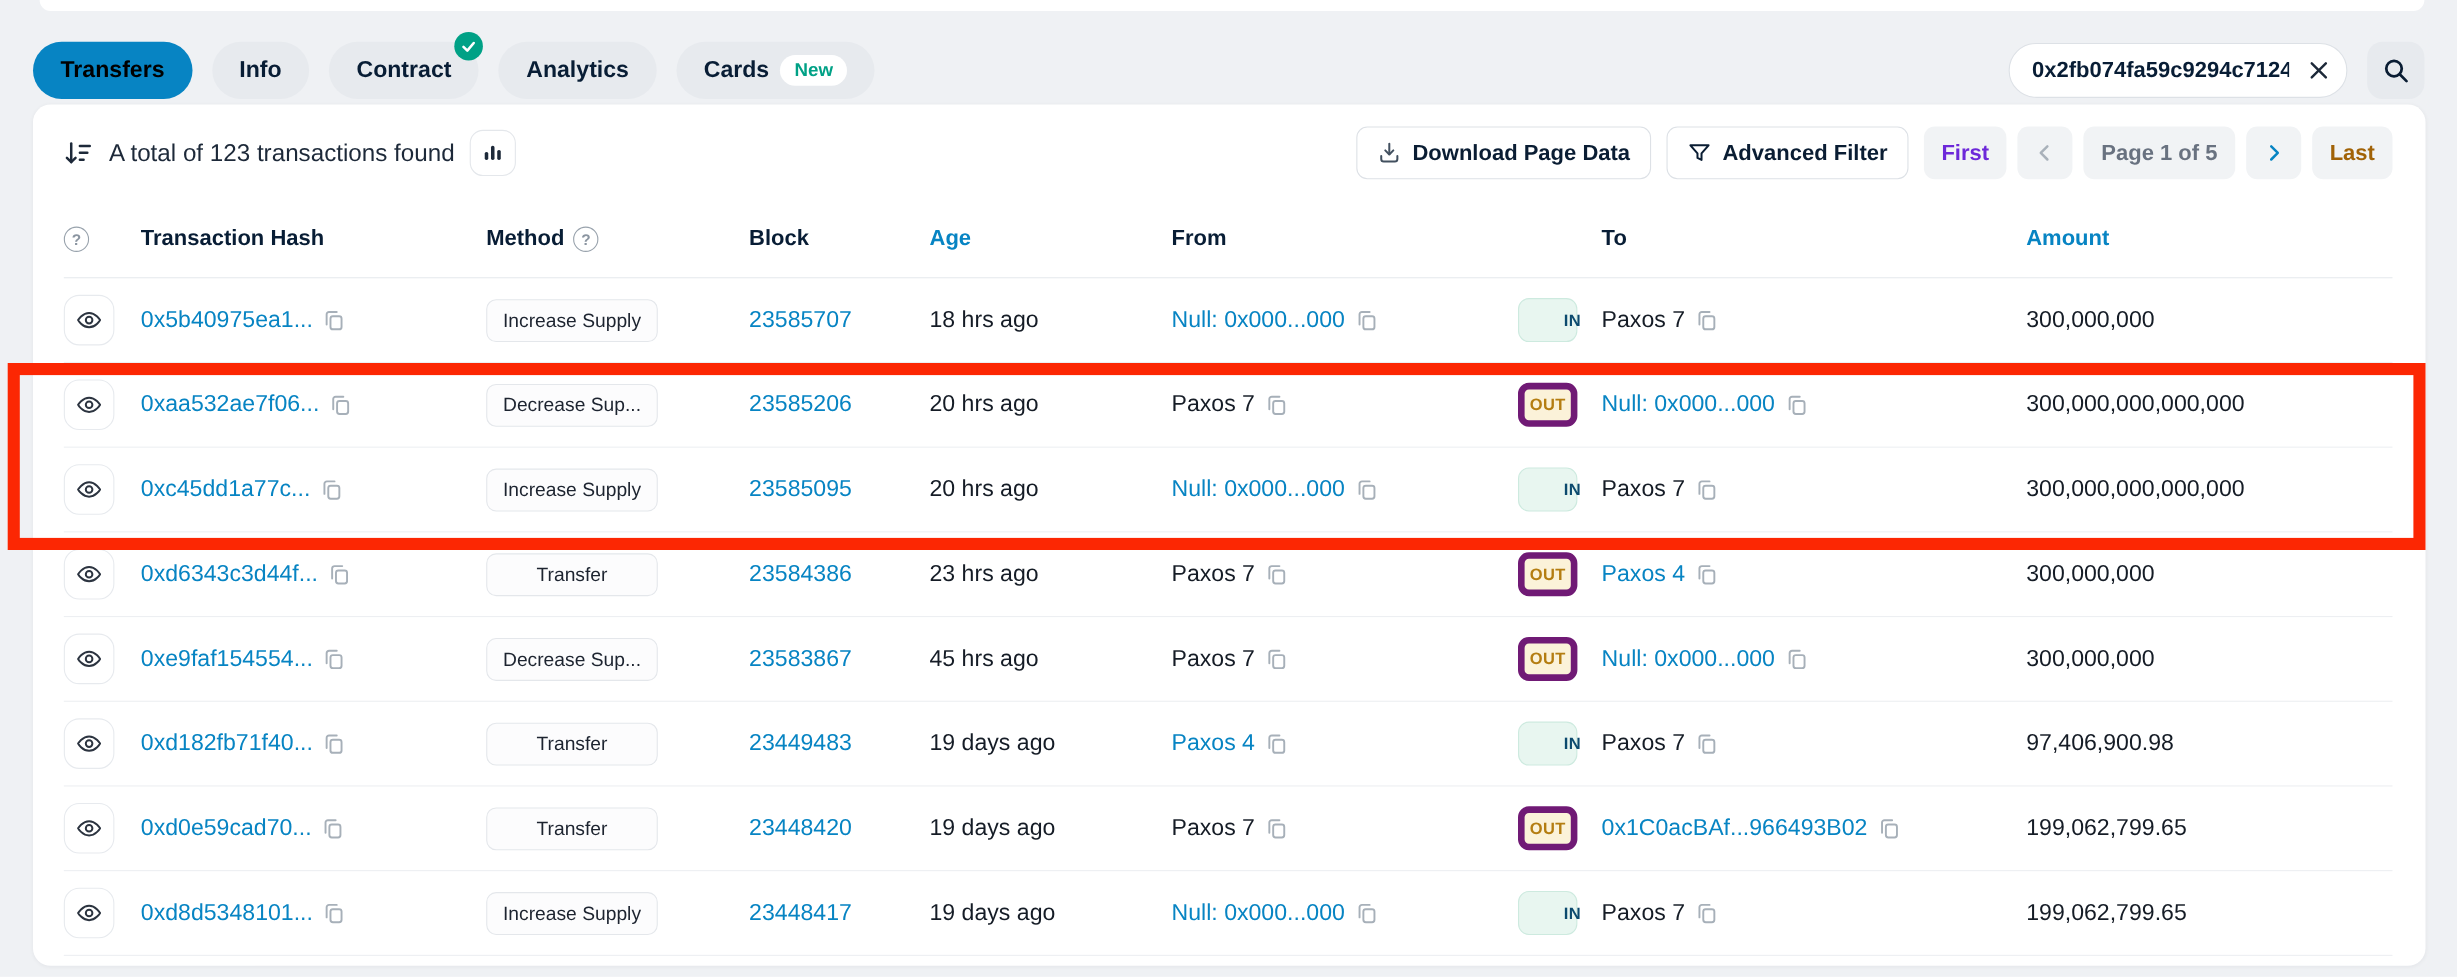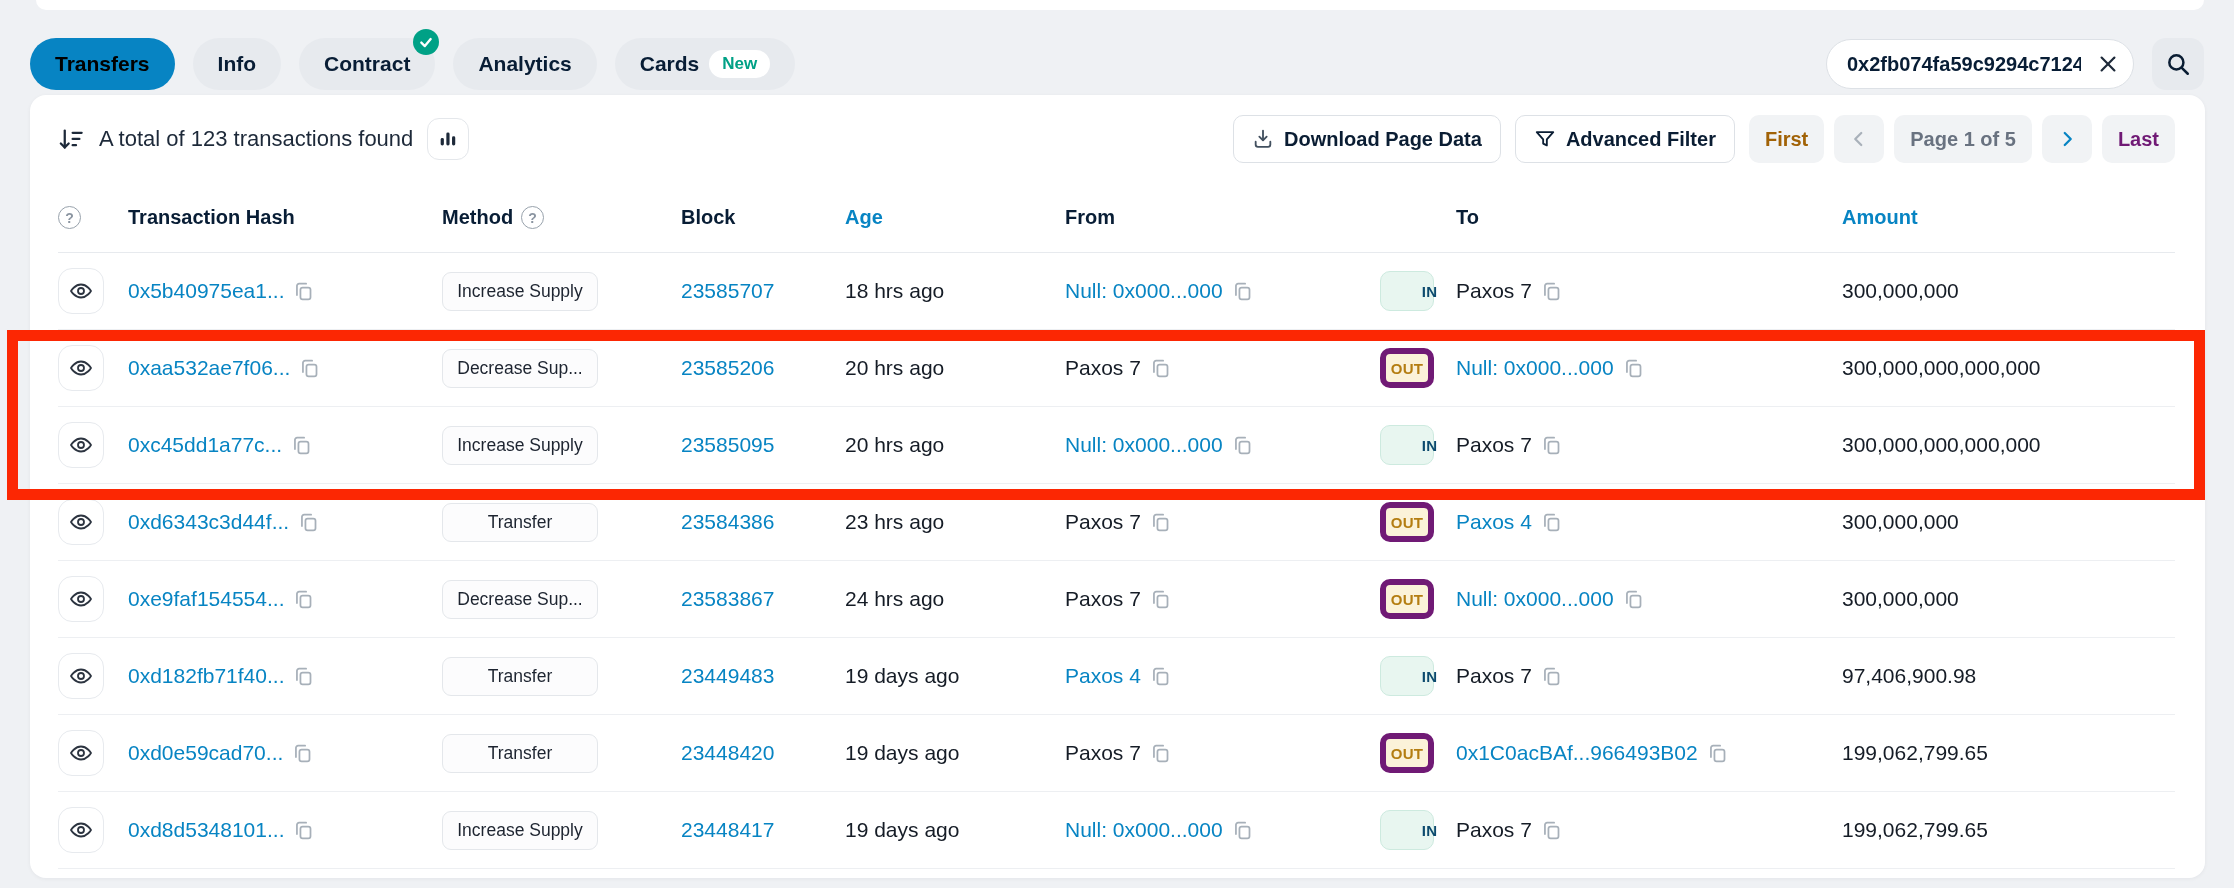--- a/index.html
+++ b/index.html
@@ -50,23 +50,23 @@
   .ch-right { display:flex; align-items:center; gap:14px; }
   .wbtn {
     height:48px; padding:8px 18px; border:1px solid #dde1e6; border-radius:10px; background:#fff;
     font-family:inherit; font-size:20px; font-weight:600; color:#0a1d33; display:flex; align-items:center; gap:10px; cursor:pointer;
   }
   .pager { display:flex; align-items:center; gap:10px; }
   .pbtn {
     height:48px; padding:0 16px; border:none; border-radius:10px; background:#f1f3f5;
     font-family:inherit; font-size:20px; font-weight:600; display:flex; align-items:center; justify-content:center; cursor:pointer;
   }
-  .pbtn.disabled { color:#a16207; cursor:default; }
+  .pbtn.disabled { color:#6d28d9; cursor:default; }
   .pbtn.info { color:#697280; cursor:default; }
-  .pbtn.link { color:#701a75; }
+  .pbtn.link { color:#a16207; }
 
   
   .grid-row {
     display:grid;
     grid-template-columns: 70px 314px 239px 164px 220px 315px 76px 386px 1fr;
     align-items:center;
   }
   .thead { height:70px; border-bottom:1px solid #e7eaee; font-size:20px; font-weight:700; color:#081d35; }
   .th { display:flex; align-items:center; gap:8px; }
   .th.sortable { color:#0784c3; cursor:pointer;text-align:right; }
@@ -454,21 +454,21 @@
             </svg>
       </button>
     </div>
     <div class="td">
           <span class="method-badge">Decrease Sup...</span>
         </div>
     <div class="td">
           <a class="link">23583867</a>
         </div>
     <div class="td">
-          <span>24 hrs ago</span>
+          <span>45 hrs ago</span>
         </div>
     <div class="td">
       <span class="addr">Paxos 7</span>
       <button class="copy-btn">
         <svg width="21" height="21" viewBox="0 0 24 24" fill="none" stroke="#a7b0b9" stroke-width="2" stroke-linecap="round" stroke-linejoin="round">
               <rect x="8.5" y="7.5" width="11.5" height="13.5" rx="2.5"></rect>
               <path d="M4.5 16V5.5A2.5 2.5 0 0 1 7 3h8"></path>
             </svg>
       </button>
     </div>

